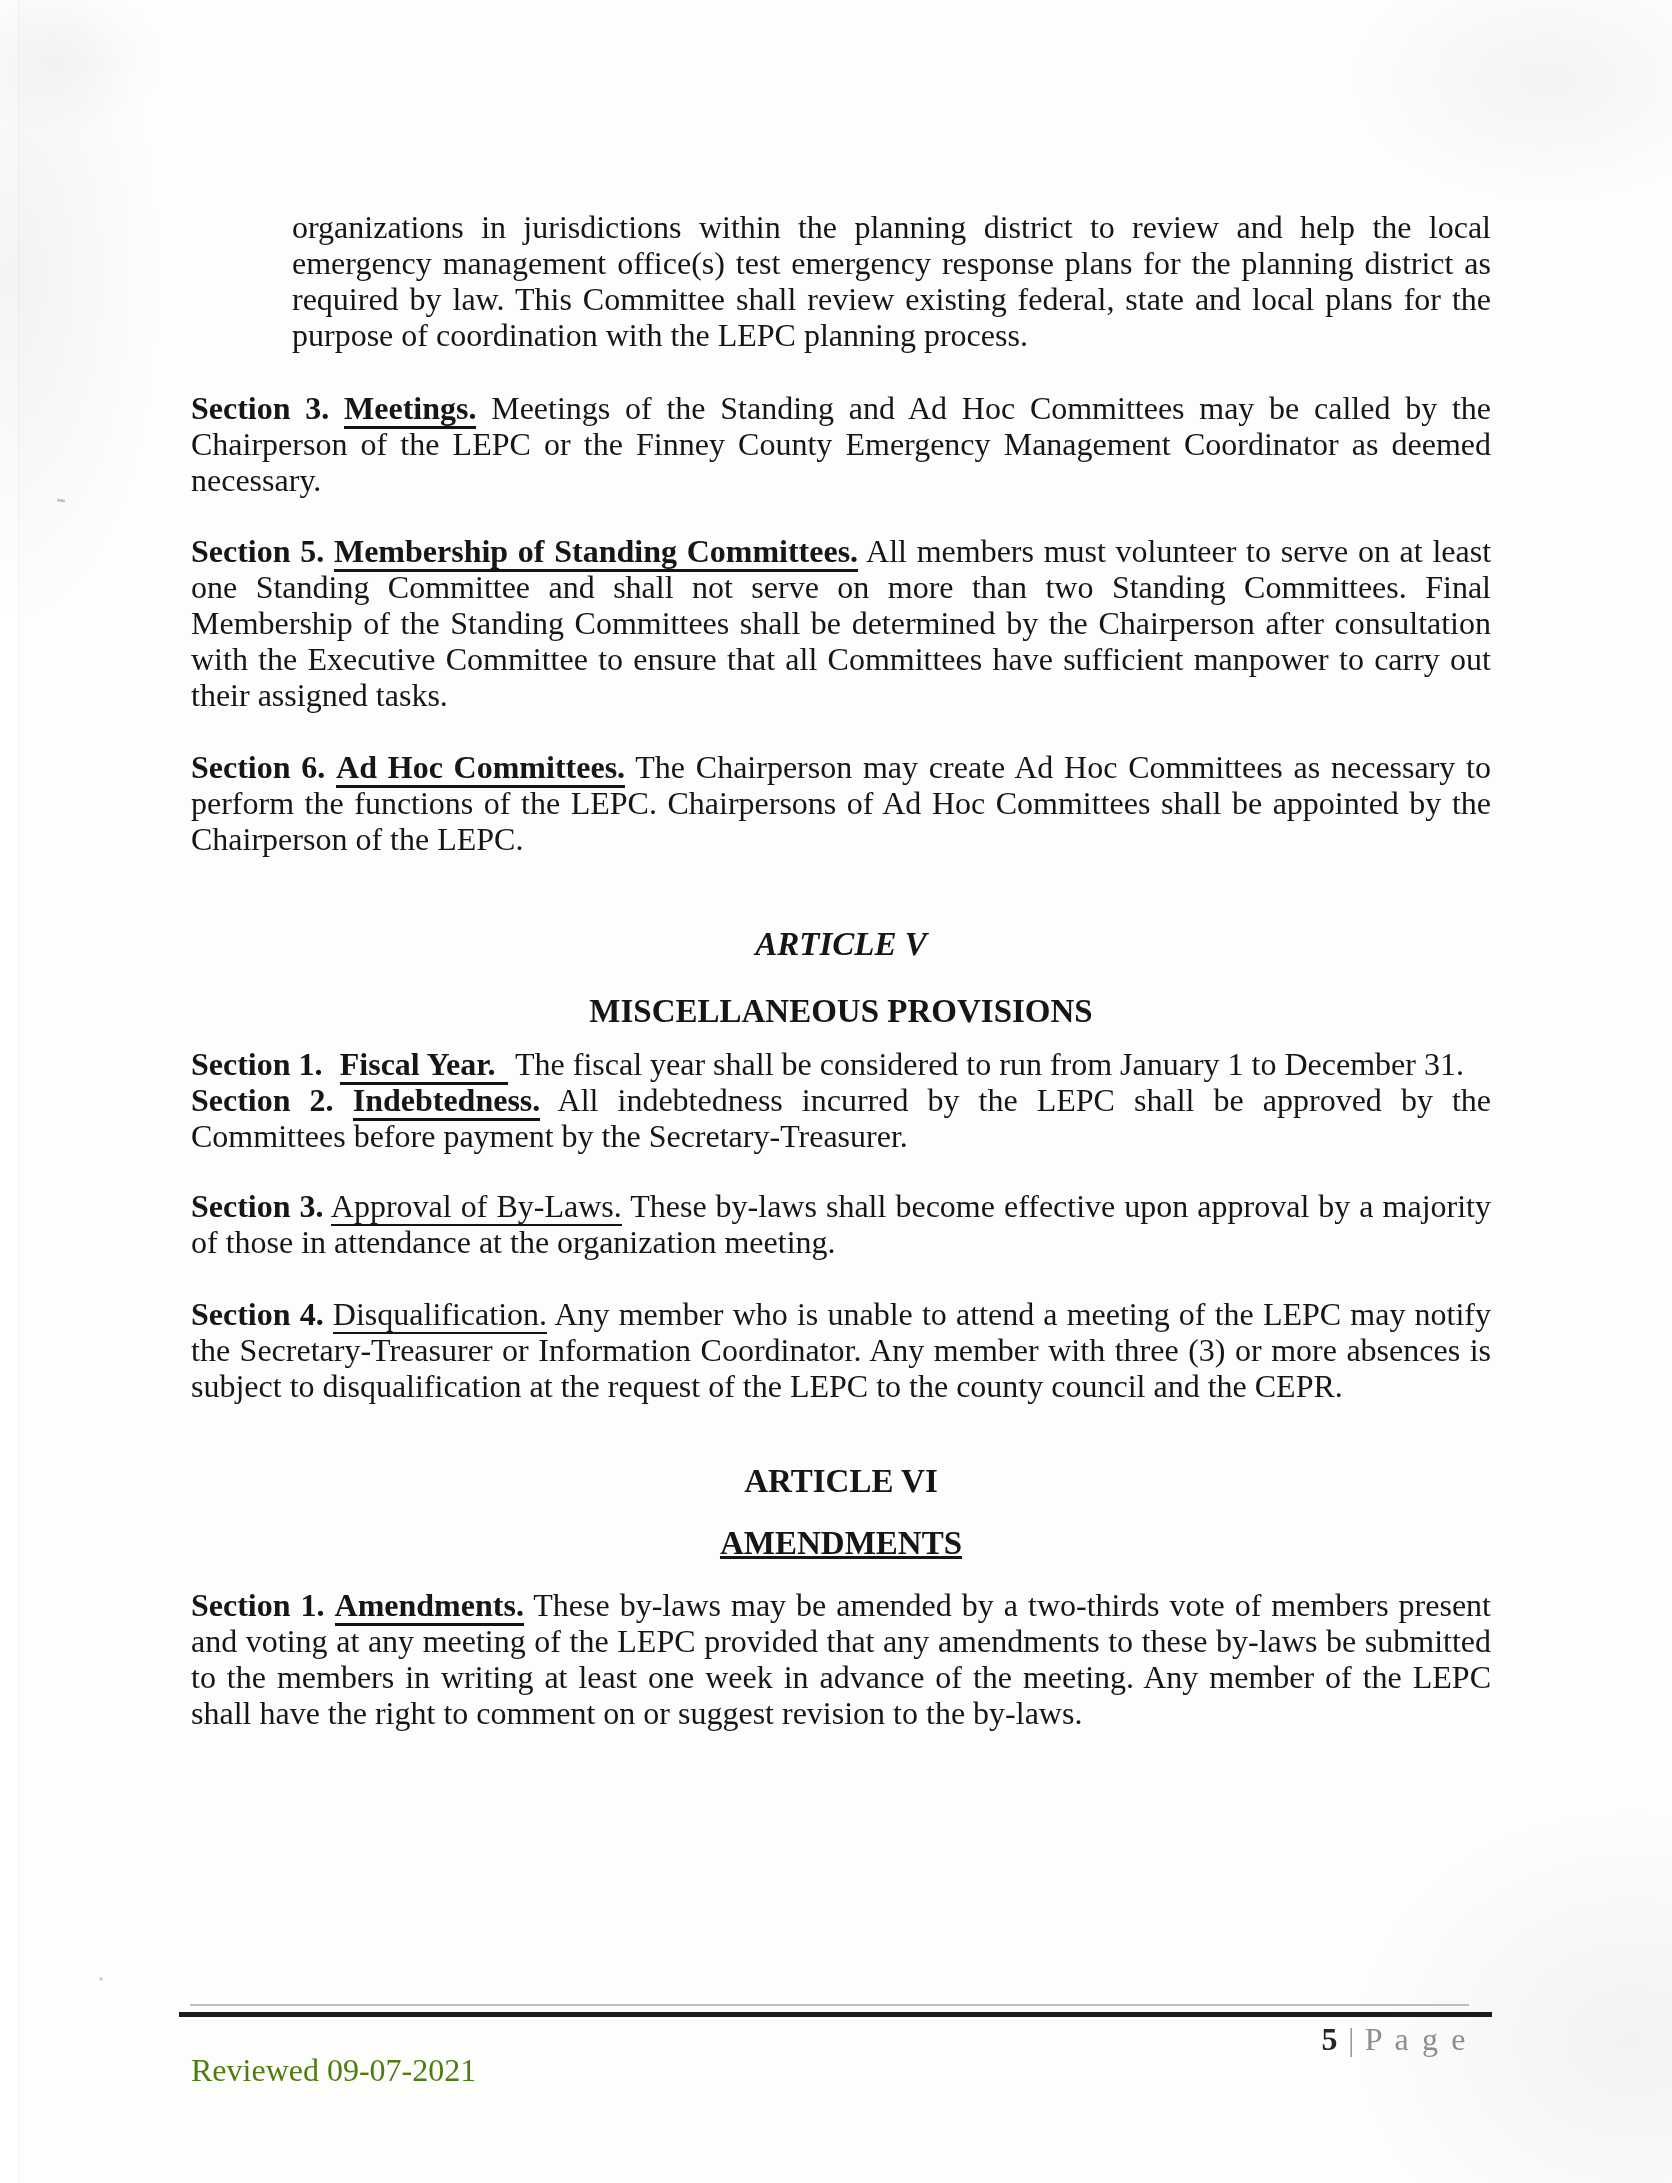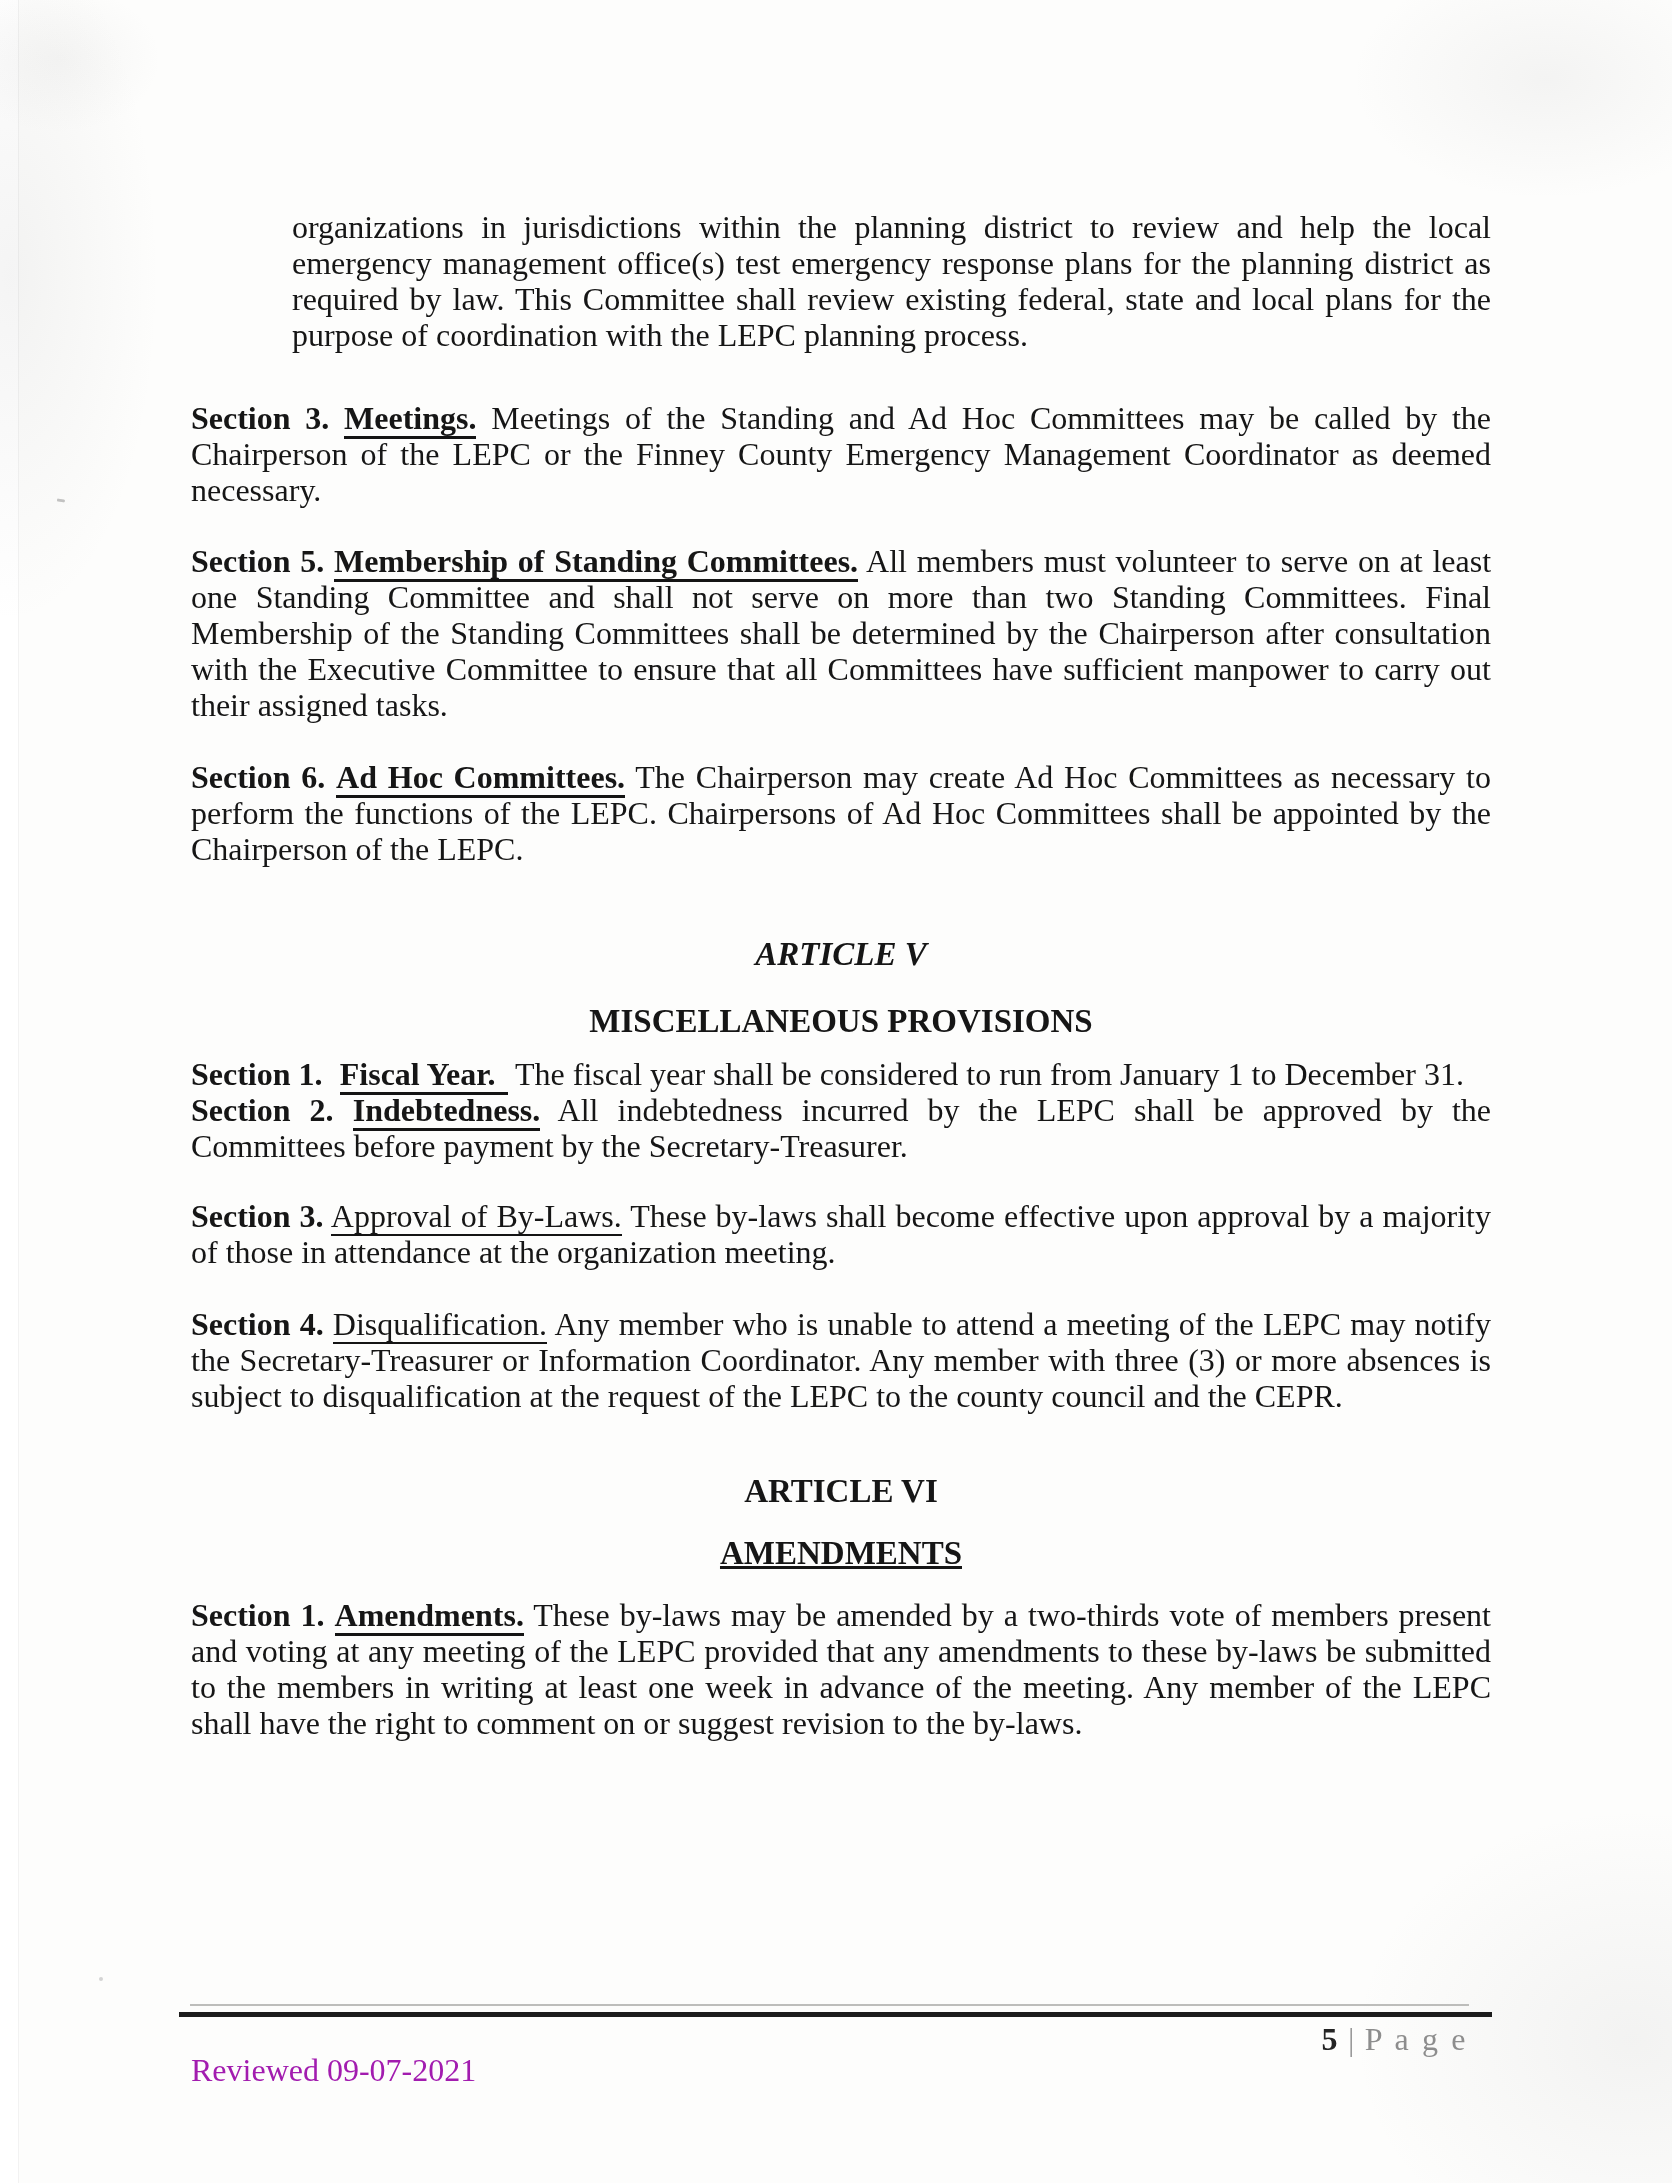--- a/index.html
+++ b/index.html
@@ -38,21 +38,21 @@
   }
   
   .docbody{
     position:absolute;left:191px;top:0;width:1300px;
     padding-top:209px;
     font-size:32px;line-height:36px;
     text-align:justify;
     -moz-text-align-last:left;text-align-last:left;
   }
   p{margin:0;}
-  .intro{margin-left:101px;margin-bottom:47px;}
+  .intro{margin-left:101px;margin-bottom:37px;}
   .sec{margin-bottom:35px;}
   .sec.tight{margin-bottom:0;}
   .sec.m55{margin-bottom:36px;}
   .sec.m51{margin-bottom:34px;}
   .lbl{font-weight:bold;}
   .title{white-space:nowrap;}
   .u{border-bottom:3.3px solid #141414;}
   .ub{font-weight:bold;}
   .ur{border-bottom-width:2px;}
   .u-trail{padding-right:12px;}
@@ -79,21 +79,21 @@
     position:absolute;top:2021px;right:205px;
     font-size:32px;line-height:36px;color:#8d8d8d;
     white-space:nowrap;
     text-align:right;
   }
   .pagenum .n{color:#242424;font-weight:bold;}
   .pagenum .sep{margin:0 10.5px;color:#9a9a9a;font-weight:400;}
   .pagenum .pw{letter-spacing:2.6px;}
   .reviewed{
     position:absolute;left:191px;top:2052px;
-    font-size:32px;line-height:36px;color:#a21caf;
+    font-size:32px;line-height:36px;color:#4d7c0f;
   }
 </style>
 </head>
 <body>
 
 <div class="page">
 
   <div class="edge-left"></div>
   <div class="grain"></div>
   <div class="speck-a"></div>

